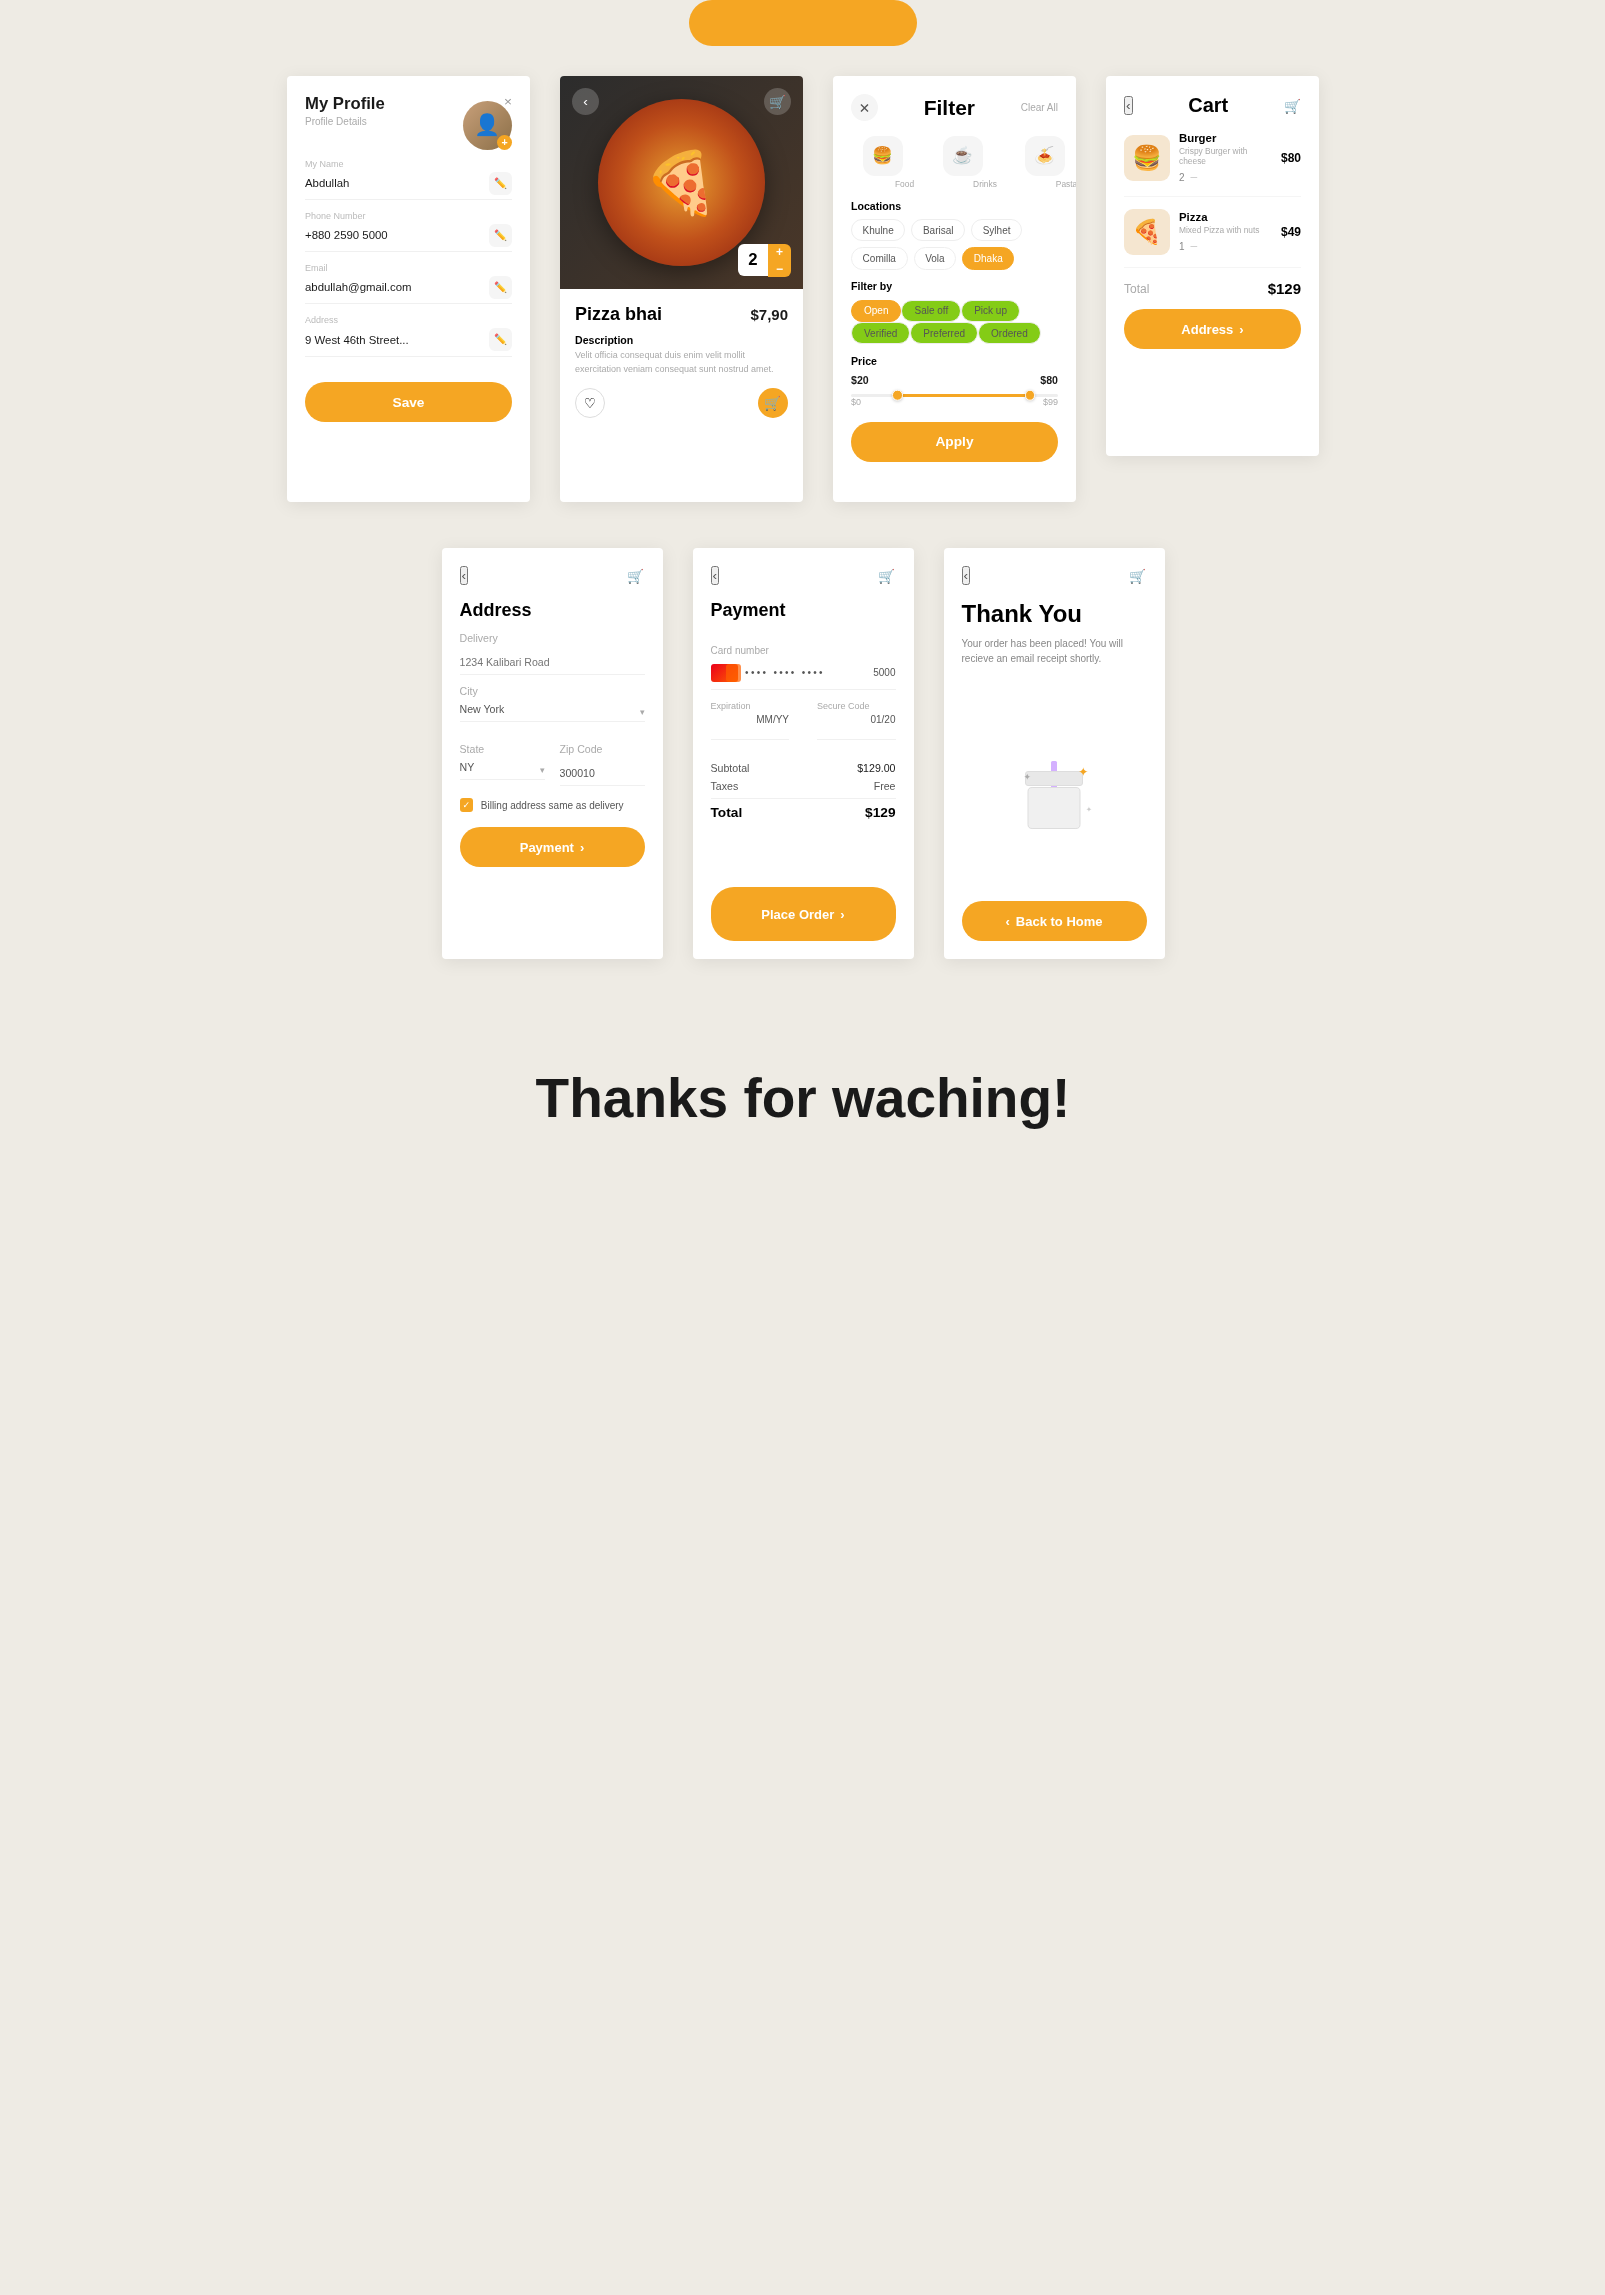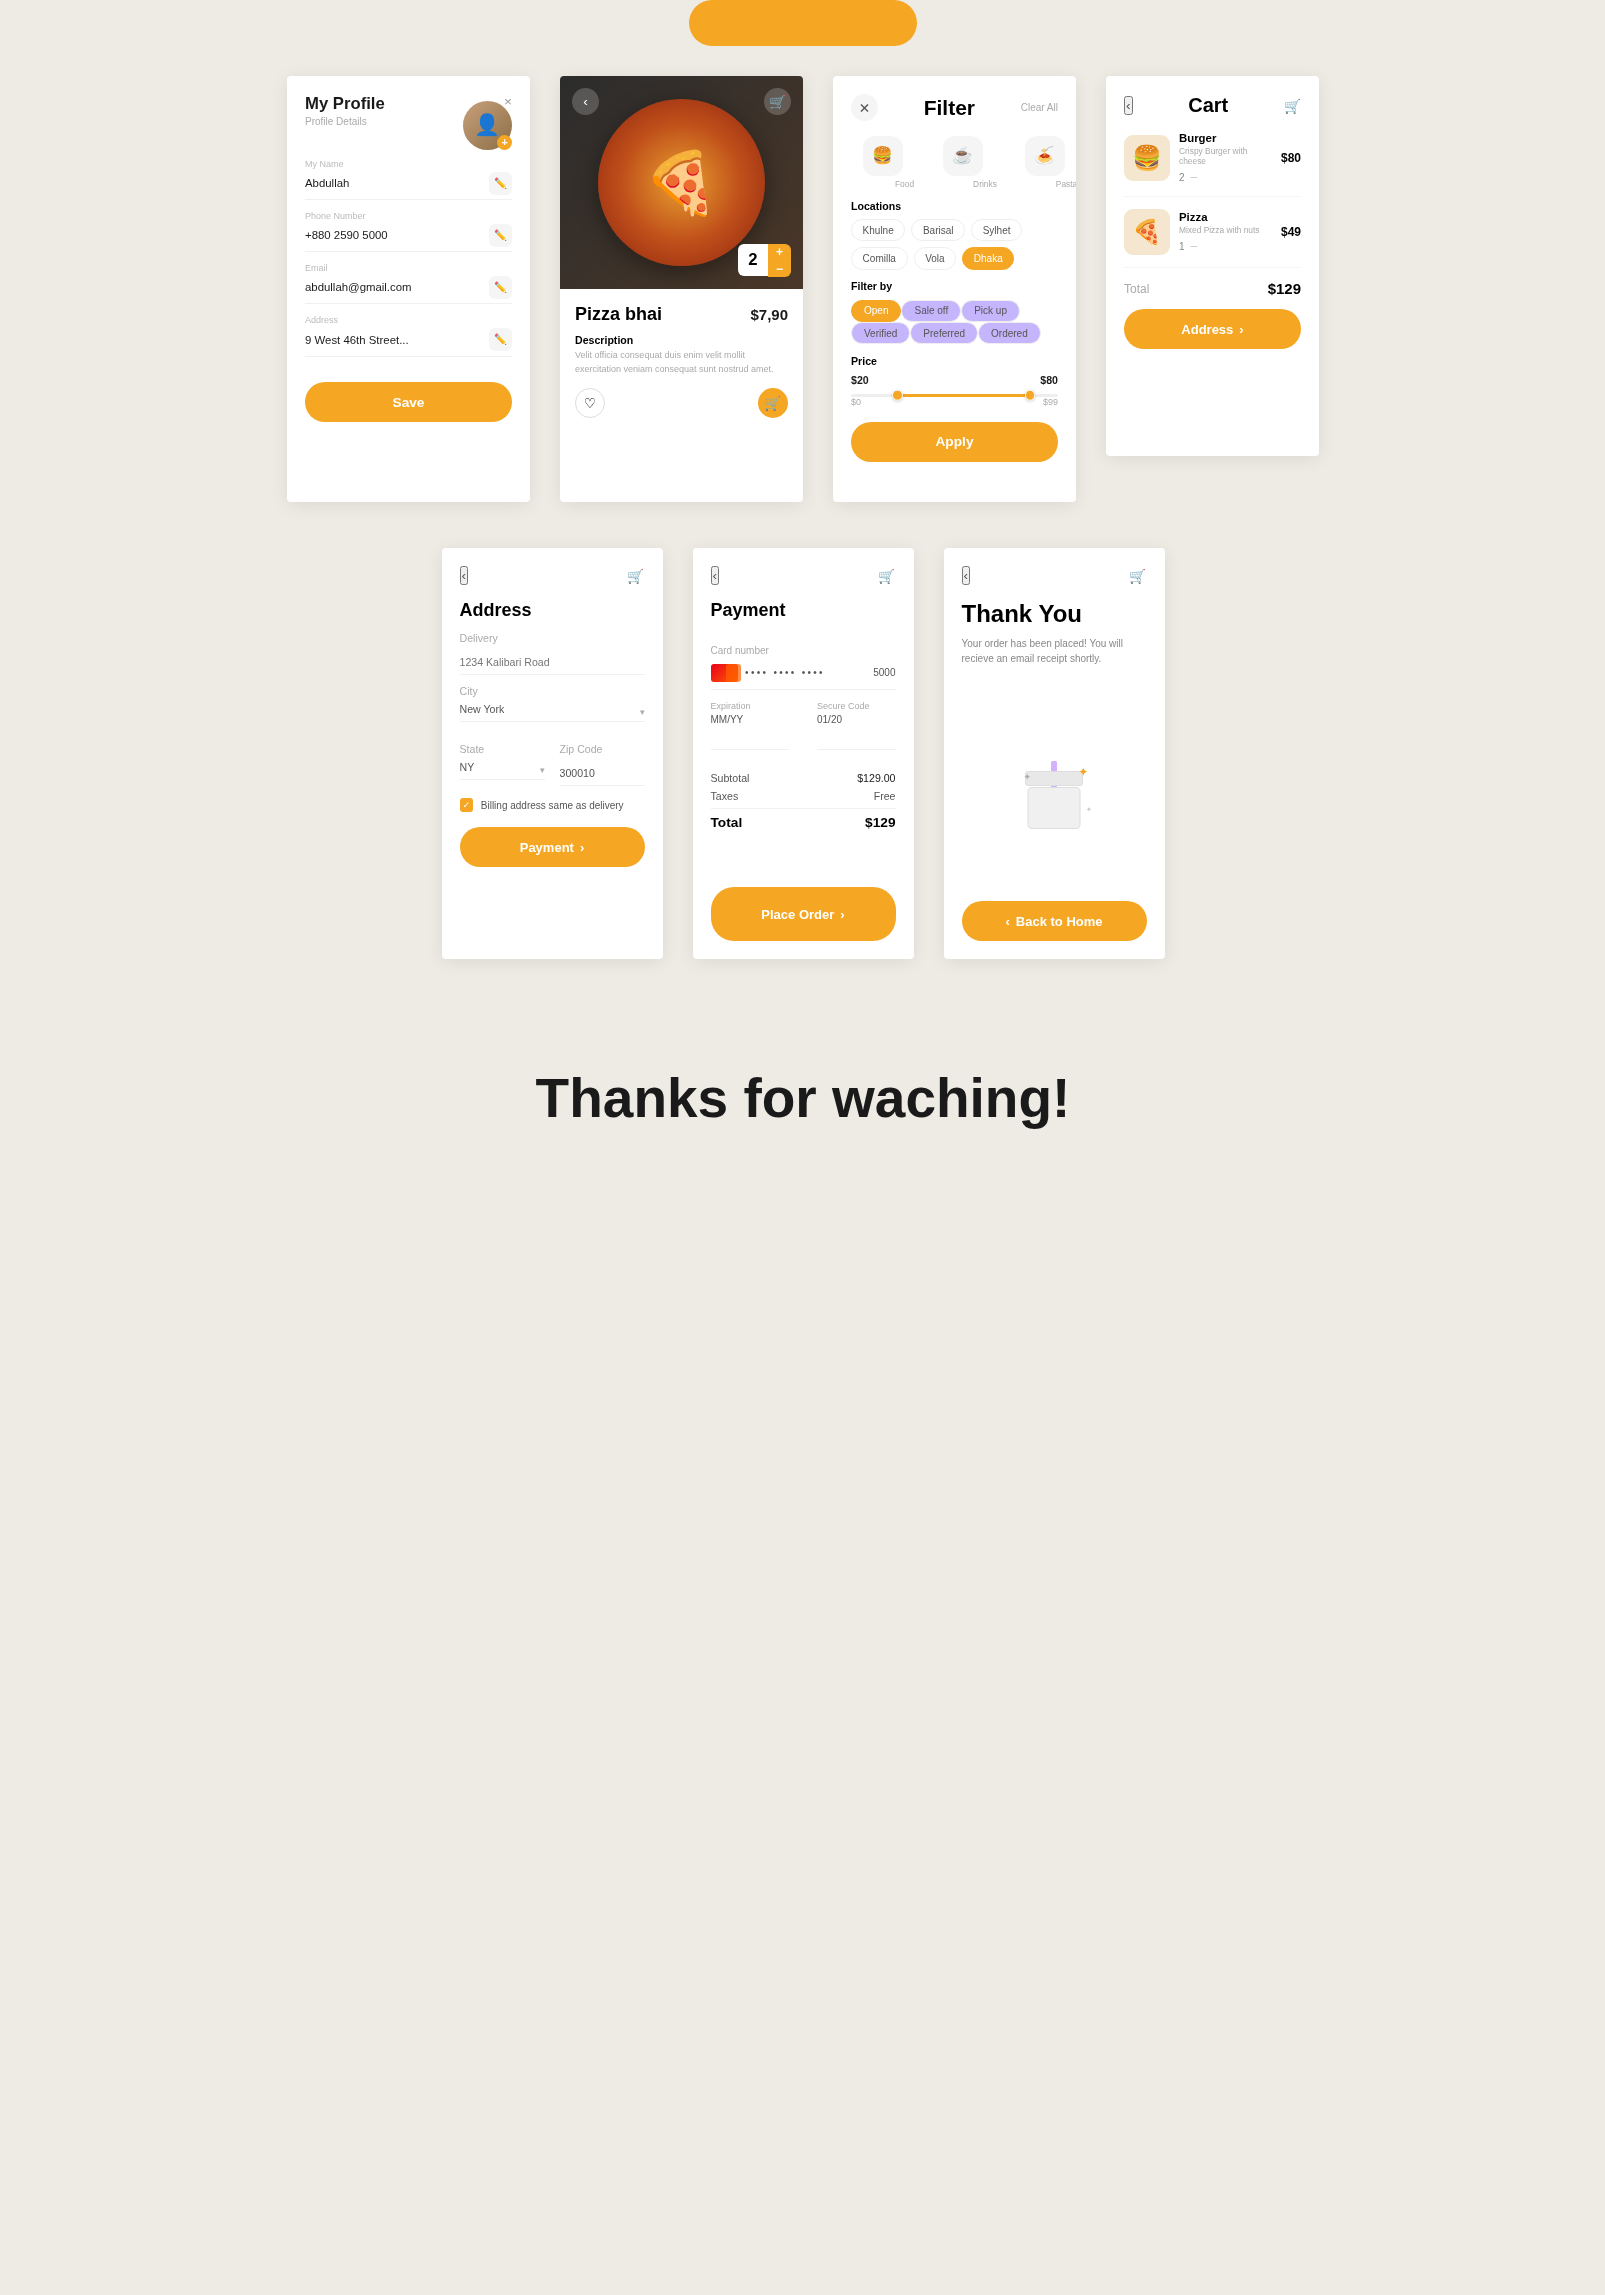--- a/index.html
+++ b/index.html
@@ -251,21 +251,21 @@
     }
     .loc-btn.active {
       background: #f5a623; color: #fff; border-color: #f5a623;
     }
     .filter-tags {
       display: flex; flex-wrap: wrap; gap: 0; margin-bottom: 6px;
     }
     .filter-tag {
       padding: 4.6px 12px;
       border: 1.1px solid #eee;
-      background: #c4b5fd; border-radius: 15px;
+      background: #84cc16; border-radius: 15px;
       font-size: 10px; color: #555; cursor: pointer;
     }
     .filter-tag.active {
       background: #f5a623; color: #fff; border-color: #f5a623;
     }
     
     .price-range-container { margin: 7.6px 0 15px; }
     .price-labels { display: flex; justify-content: space-between; font-size: 9px; color: #aaa; margin-bottom: 4.6px; }
     .price-track {
       height: 3px; background: #eee; border-radius: 1.5px; position: relative;
@@ -411,21 +411,21 @@
       background: #ff5f00;
       border-radius: 3px;
       right: -3.8px; top: 0;
       opacity: 0.7;
     }
     .card-dots { letter-spacing: 2.3px; font-size: 10px; color: #555; flex: 1; }
     .card-last4 { font-size: 10px; color: #555; }
     .expiry-secure { display: flex; gap: 28px; margin-bottom: 10.6px; }
     .exp-group, .sec-group { flex: 1; }
     .exp-label { font-size: 9px; color: #aaa; margin-bottom: 3px; }
-    .exp-value { font-size: 10px; color: #555; border-bottom: 1.1px solid #f0f0f0; padding-bottom: 24px; }
+    .exp-value { font-size: 10px; color: #555; border-bottom: 1.1px solid #f0f0f0; padding-bottom: 14px; text-align: right; }
     .summary-row {
       display: flex; justify-content: space-between;
       font-size: 10.6px; margin-bottom: 6px;
     }
     .summary-label { color: #555; }
     .summary-value { color: #1a1a1a; font-weight: 500; }
     .summary-value.free { color: #555; }
     .total-row {
       display: flex; justify-content: space-between;
       font-size: 13.7px; font-weight: 700;

